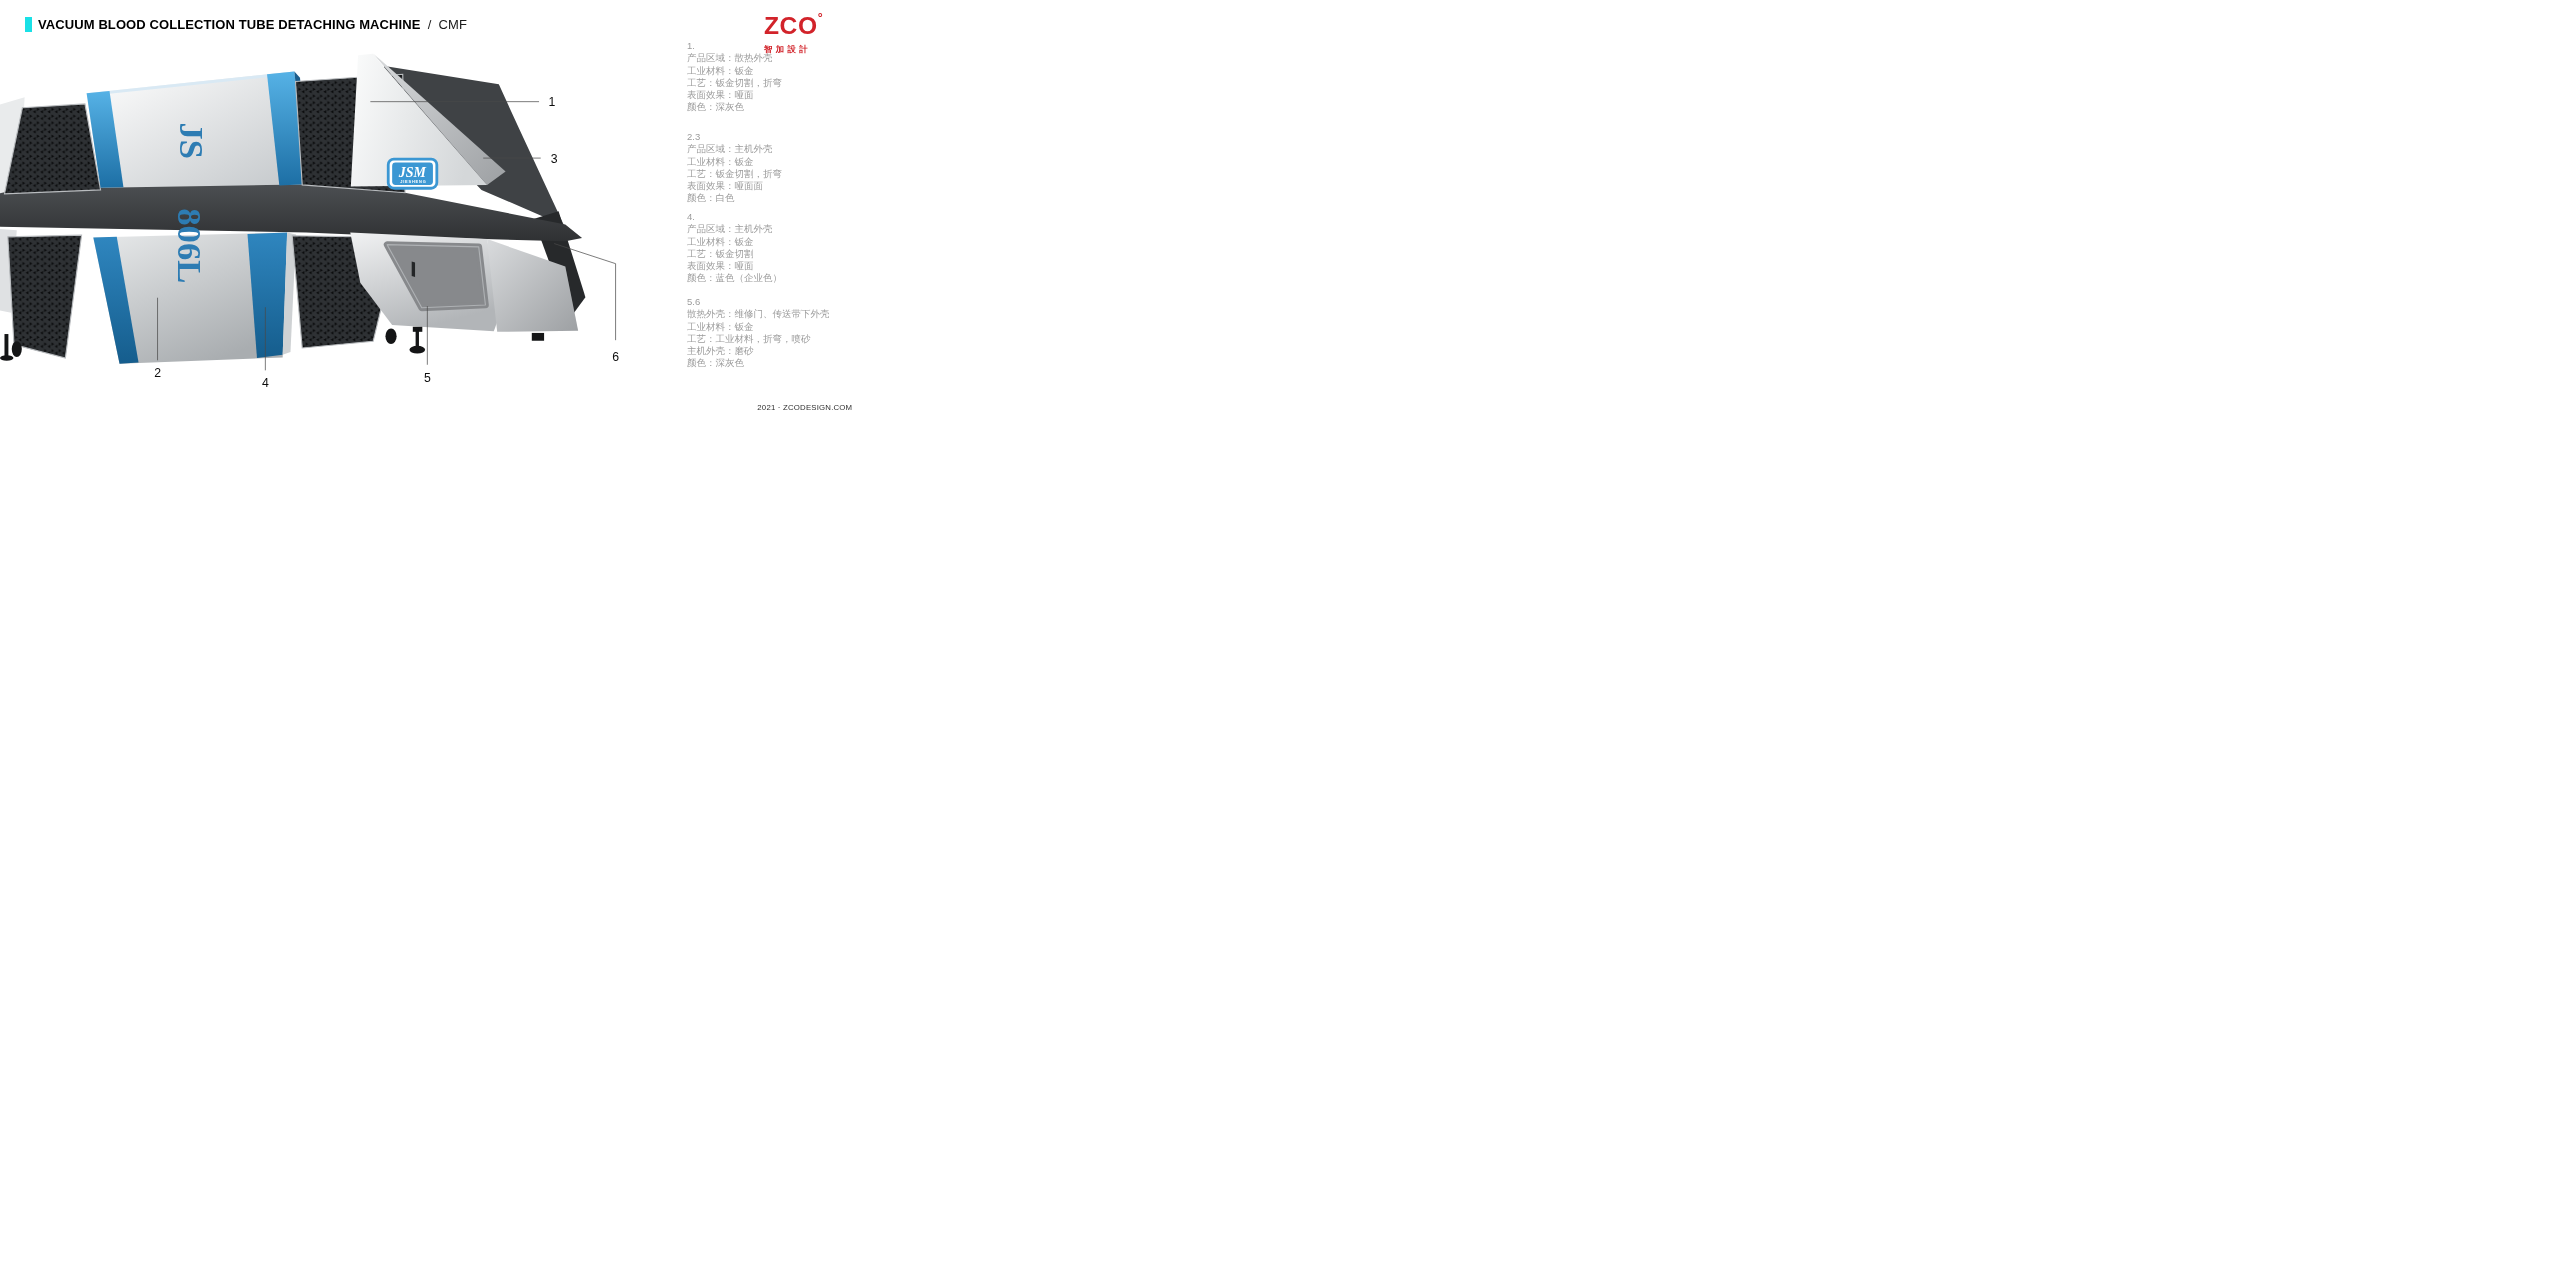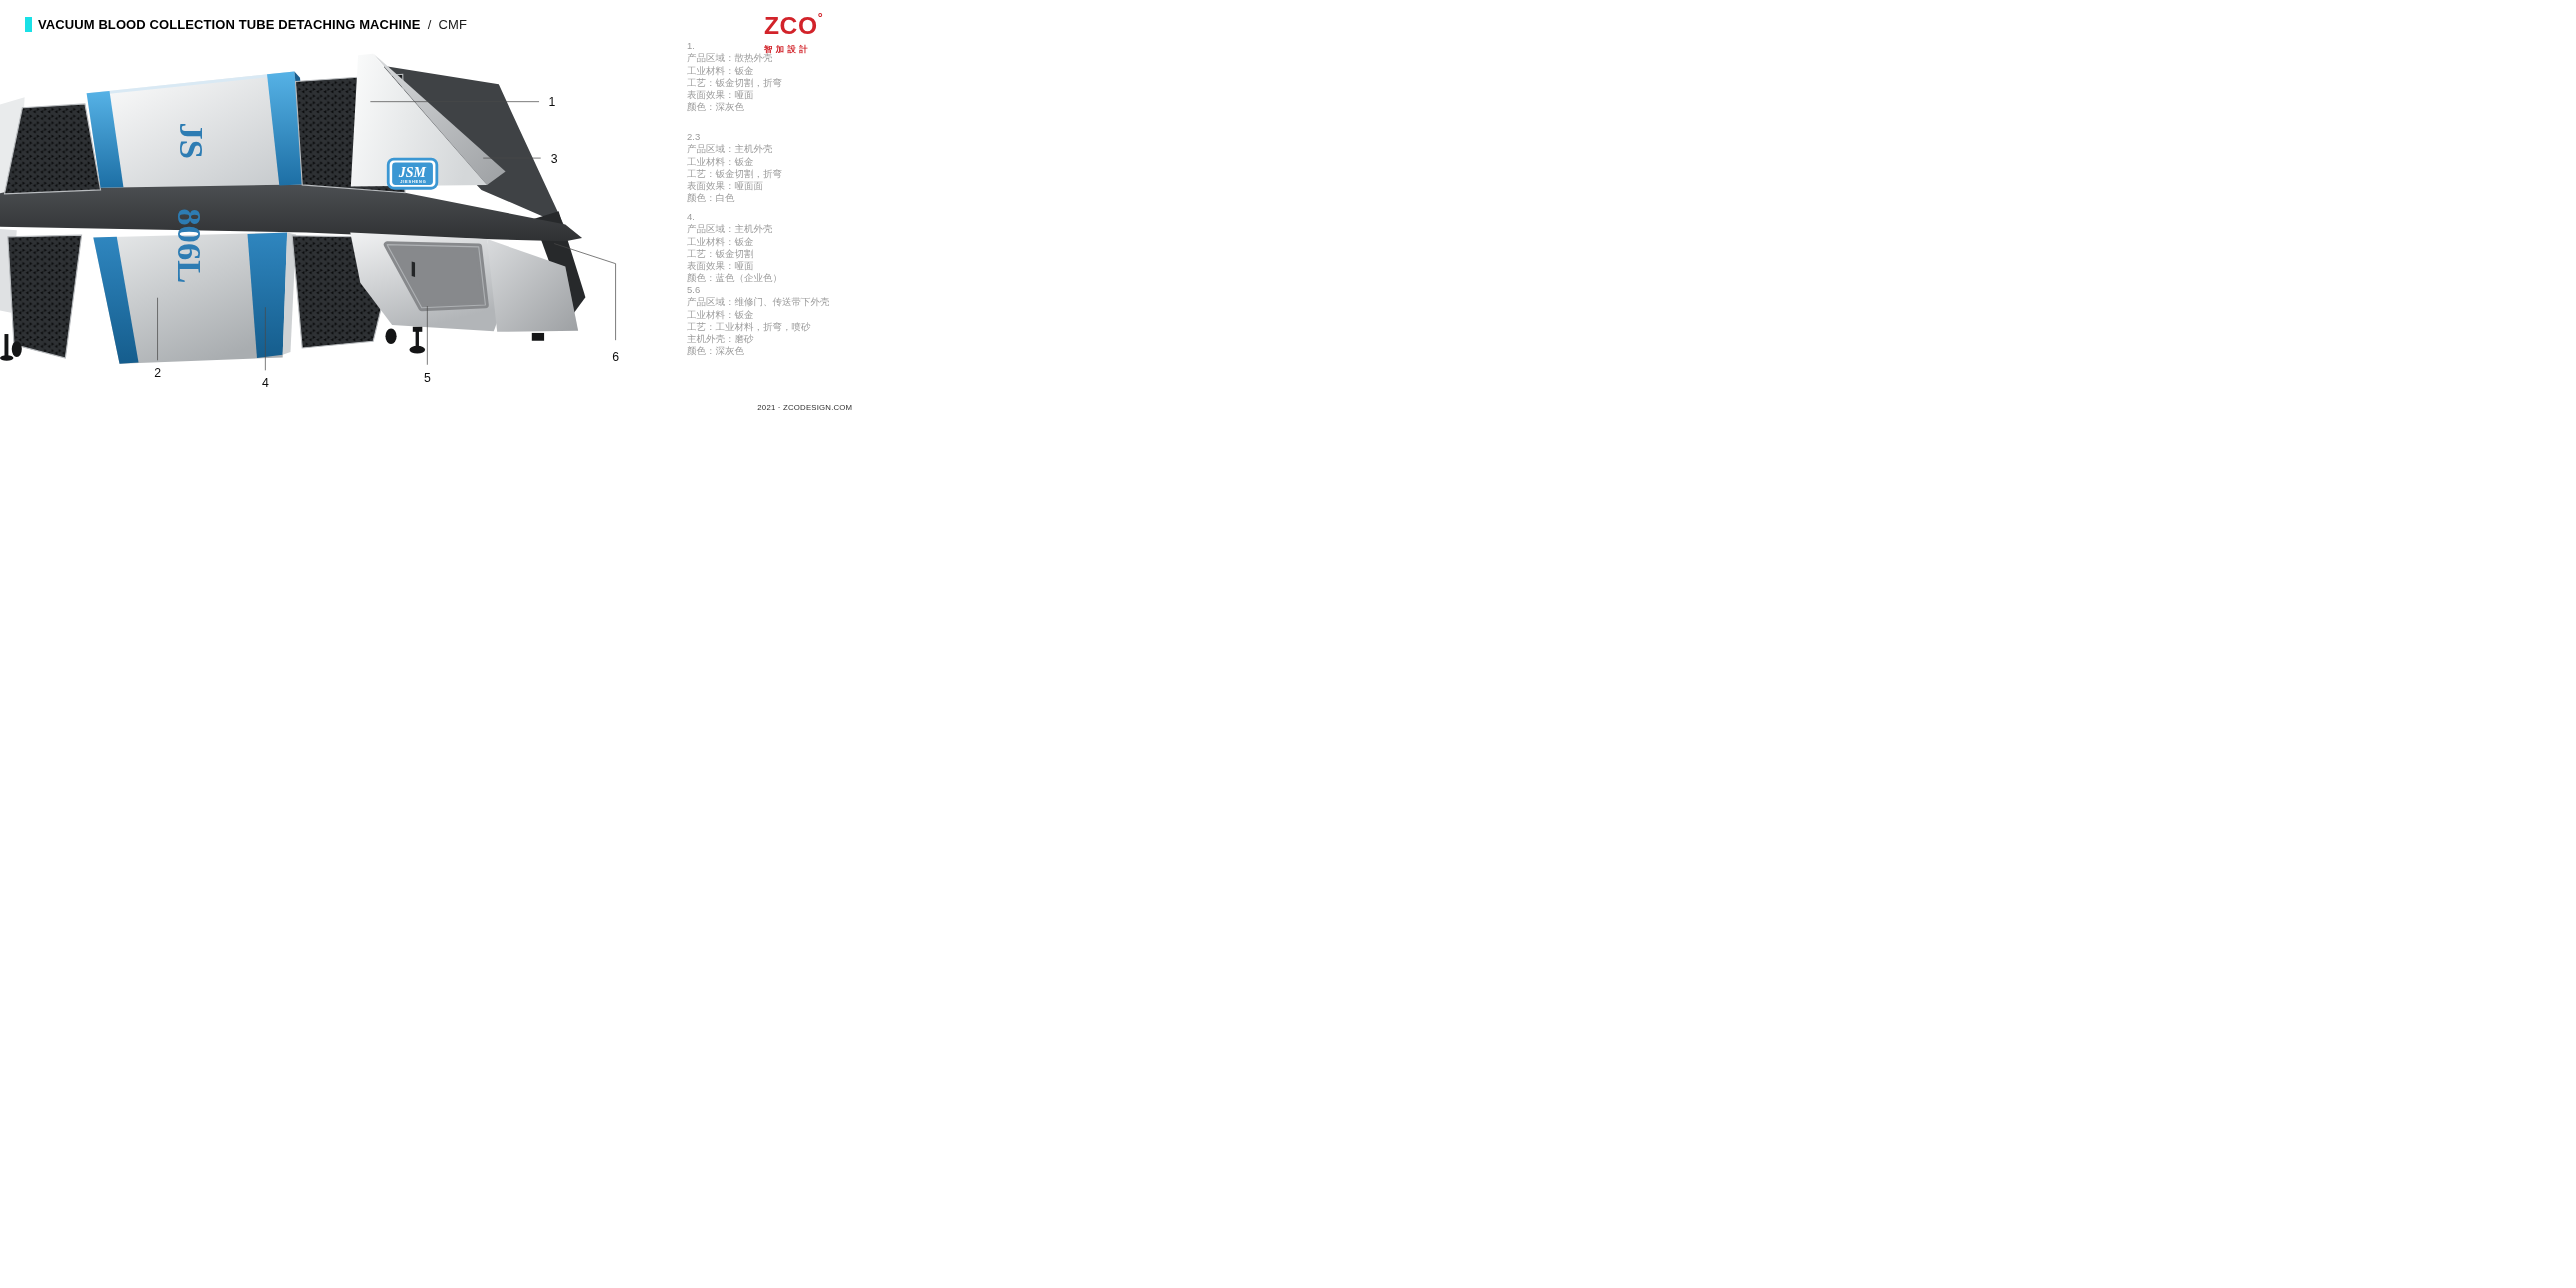--- a/index.html
+++ b/index.html
@@ -196,23 +196,23 @@
     <div>颜色：白色</div>
   </div>
   <div class="spec" style="top:211px">
     <div>4.</div>
     <div>产品区域：主机外壳</div>
     <div>工业材料：钣金</div>
     <div>工艺：钣金切割</div>
     <div>表面效果：哑面</div>
     <div>颜色：蓝色（企业色）</div>
   </div>
-  <div class="spec" style="top:284px">
+  <div class="spec" style="top:296px">
     <div>5.6</div>
-    <div>产品区域：维修门、传送带下外壳</div>
+    <div>散热外壳：维修门、传送带下外壳</div>
     <div>工业材料：钣金</div>
     <div>工艺：工业材料，折弯，喷砂</div>
     <div>主机外壳：磨砂</div>
     <div>颜色：深灰色</div>
   </div>
 </div>
 
 <div class="footer">2021 · ZCODESIGN.COM</div>
 
 

